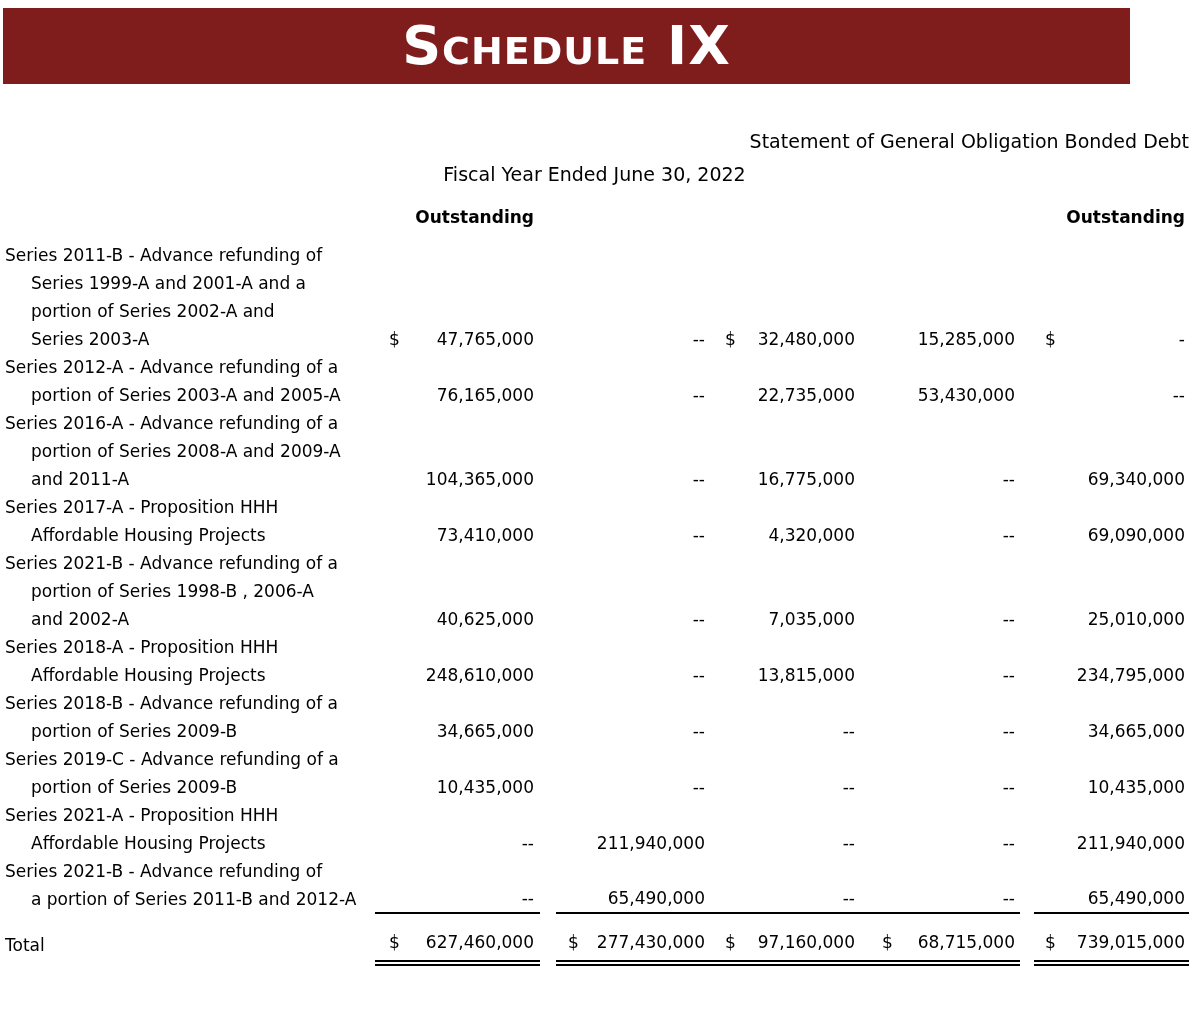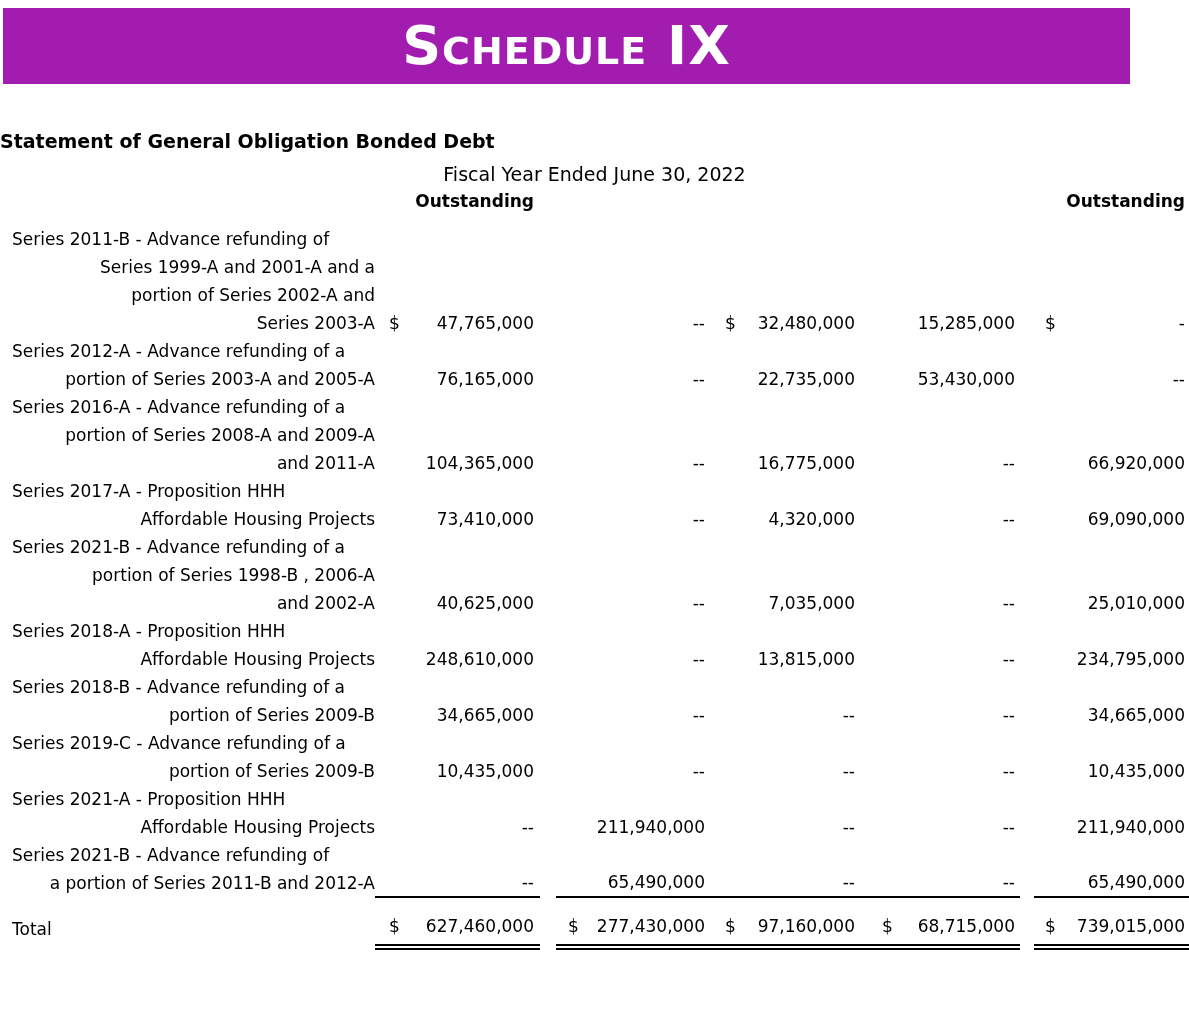--- a/index.html
+++ b/index.html
@@ -17,55 +17,55 @@
     display: flex; align-items: center; justify-content: center;
   }
   .banner-title {
     font-variant: small-caps;
     font-weight: bold;
     font-size: 54px;
     color: #ffffff;
     letter-spacing: 1px;
     line-height: 1;
   }
-  .doc-title  { margin-top: 46px; text-align: left; font-weight: bold; font-size: 19px; line-height: 22px; }
+  .doc-title  { margin-top: 46px; text-align: right; font-weight: normal; font-size: 19px; line-height: 22px; }
   .doc-title2 { margin-top: 11px; text-align: center; font-weight: normal; font-size: 19px; line-height: 22px; }
 
-  table { border-collapse: collapse; table-layout: fixed; width: 1189px; }
+  table { margin-top: 16px; border-collapse: collapse; table-layout: fixed; width: 1189px; }
   td { padding: 0; vertical-align: bottom; }
 
   
   td.c-jul { padding-left: 14px; padding-right: 6px;  }
   td.c-iss { padding-left: 12px; padding-right: 7px;  }
   td.c-mat { padding-left: 13px; padding-right: 11px; }
   td.c-ref { padding-left: 16px; padding-right: 5px;  }
   td.c-jun { padding-left: 11px; padding-right: 4px;  }
 
   thead tr.h1 td { height: 26px; line-height: 20px; }
   thead tr.h2 td { height: 34px; line-height: 20px; padding-bottom: 5px; }
   .hb { font-weight: bold; }
   .hc { text-align: center; }
   .hr { text-align: right; }
   .bb { border-bottom: 2px solid #000; }
   .rb { border-bottom: 2px solid #000; }
   .dbl { border-bottom: 6px double #000; }
 
-  td.purpose { padding-left: 12px; }
+  td.purpose { padding-left: 5px; }
   .pline { line-height: 28px; white-space: nowrap; }
-  .pline.ind { padding-left: 26px; text-align: right; }
+  .pline.ind { padding-left: 26px; }
   tr.first td.purpose { padding-top: 14px; }
 
   .cf { display: flex; justify-content: space-between; align-items: baseline; line-height: 28px; white-space: nowrap; }
   tr.gap td { height: 14px; }
   tr.total td { padding-bottom: 4px; line-height: 28px; }
 </style>
 </head>
 <body>
 
-<div class="banner" style="background: #a21caf;">
+<div class="banner" style="background: #7f1d1d;">
   <div class="banner-title">Schedule IX</div>
 </div>
 
 <div class="doc-title">Statement of General Obligation Bonded Debt</div>
 <div class="doc-title2">Fiscal Year Ended June 30, 2022</div>
 
 <table>
   <colgroup>
     <col style="width:375px">
       <col style="width:165px">
@@ -198,21 +198,21 @@
       <td class="c-ref">
           <div class="cf">
             <span></span>
             <span>--</span>
           </div>
         </td>
       <td class="sp"></td>
       <td class="c-jun">
           <div class="cf">
             <span></span>
-            <span>66,920,000</span>
+            <span>69,340,000</span>
           </div>
         </td>
     </tr>
 
     <tr>
       <td class="purpose">
         <div class="pline">Series 2017-A - Proposition HHH</div>
         <div class="pline ind">Affordable Housing Projects</div>
       </td>
       <td class="c-jul">

